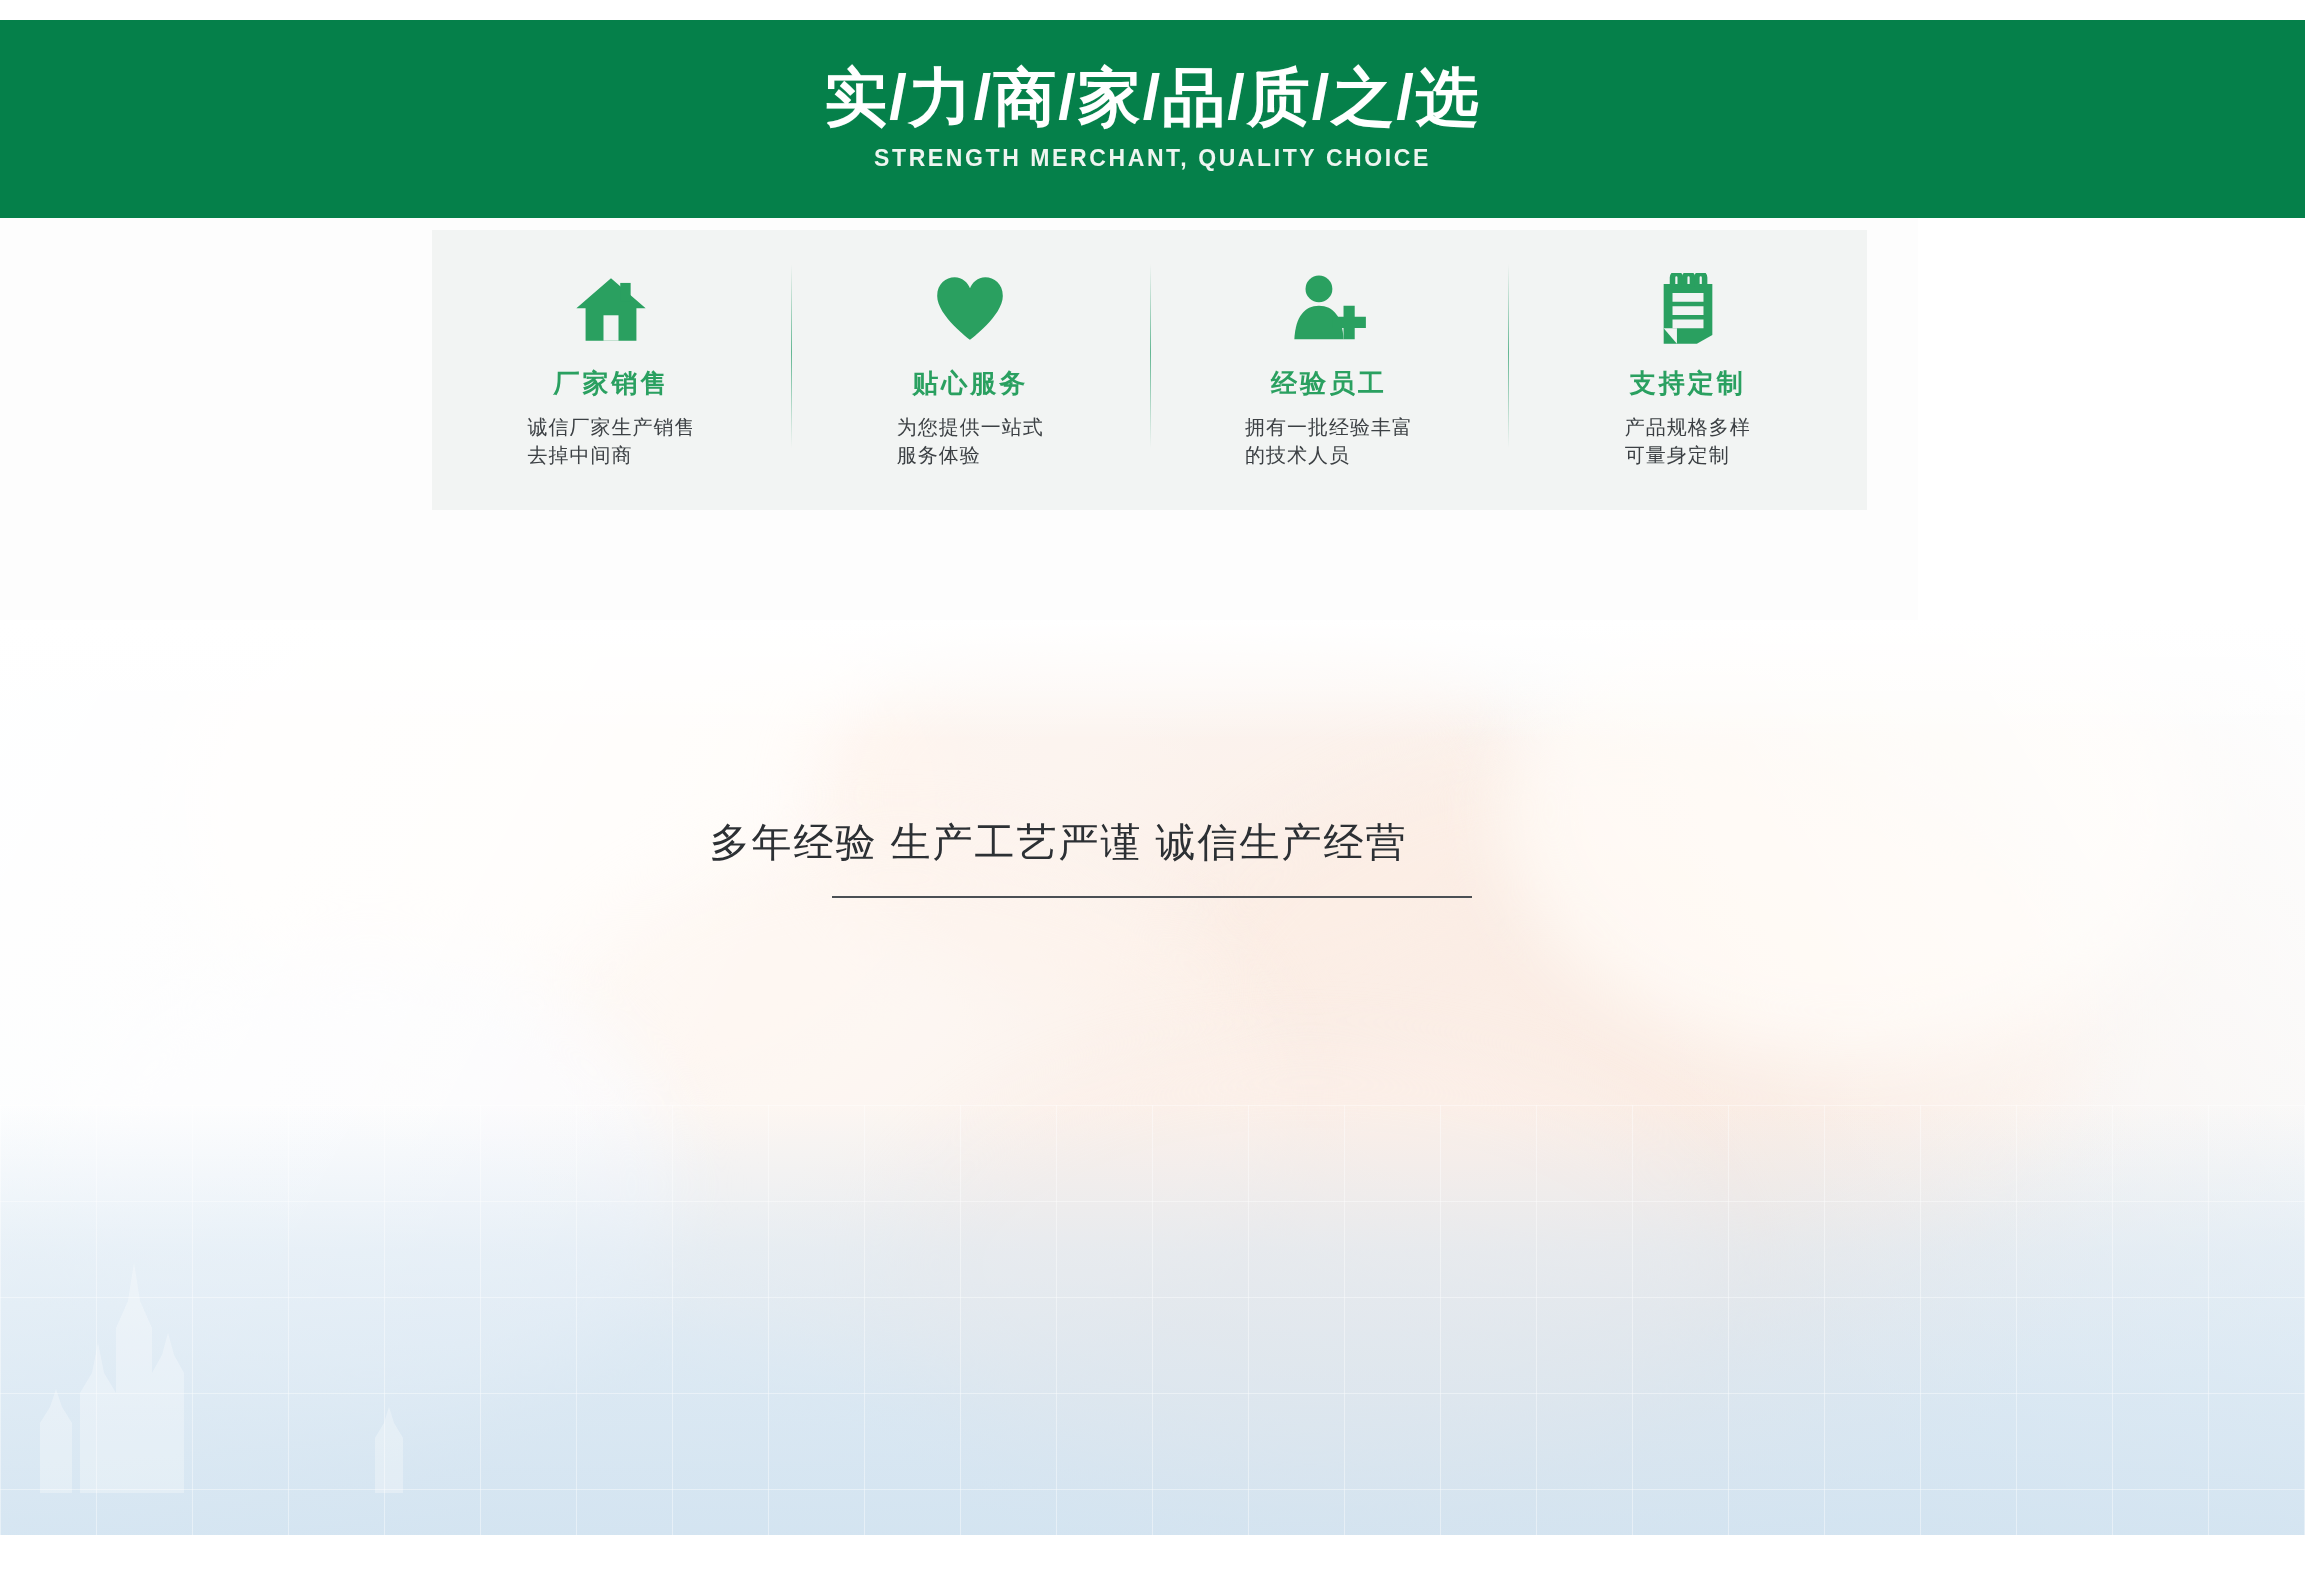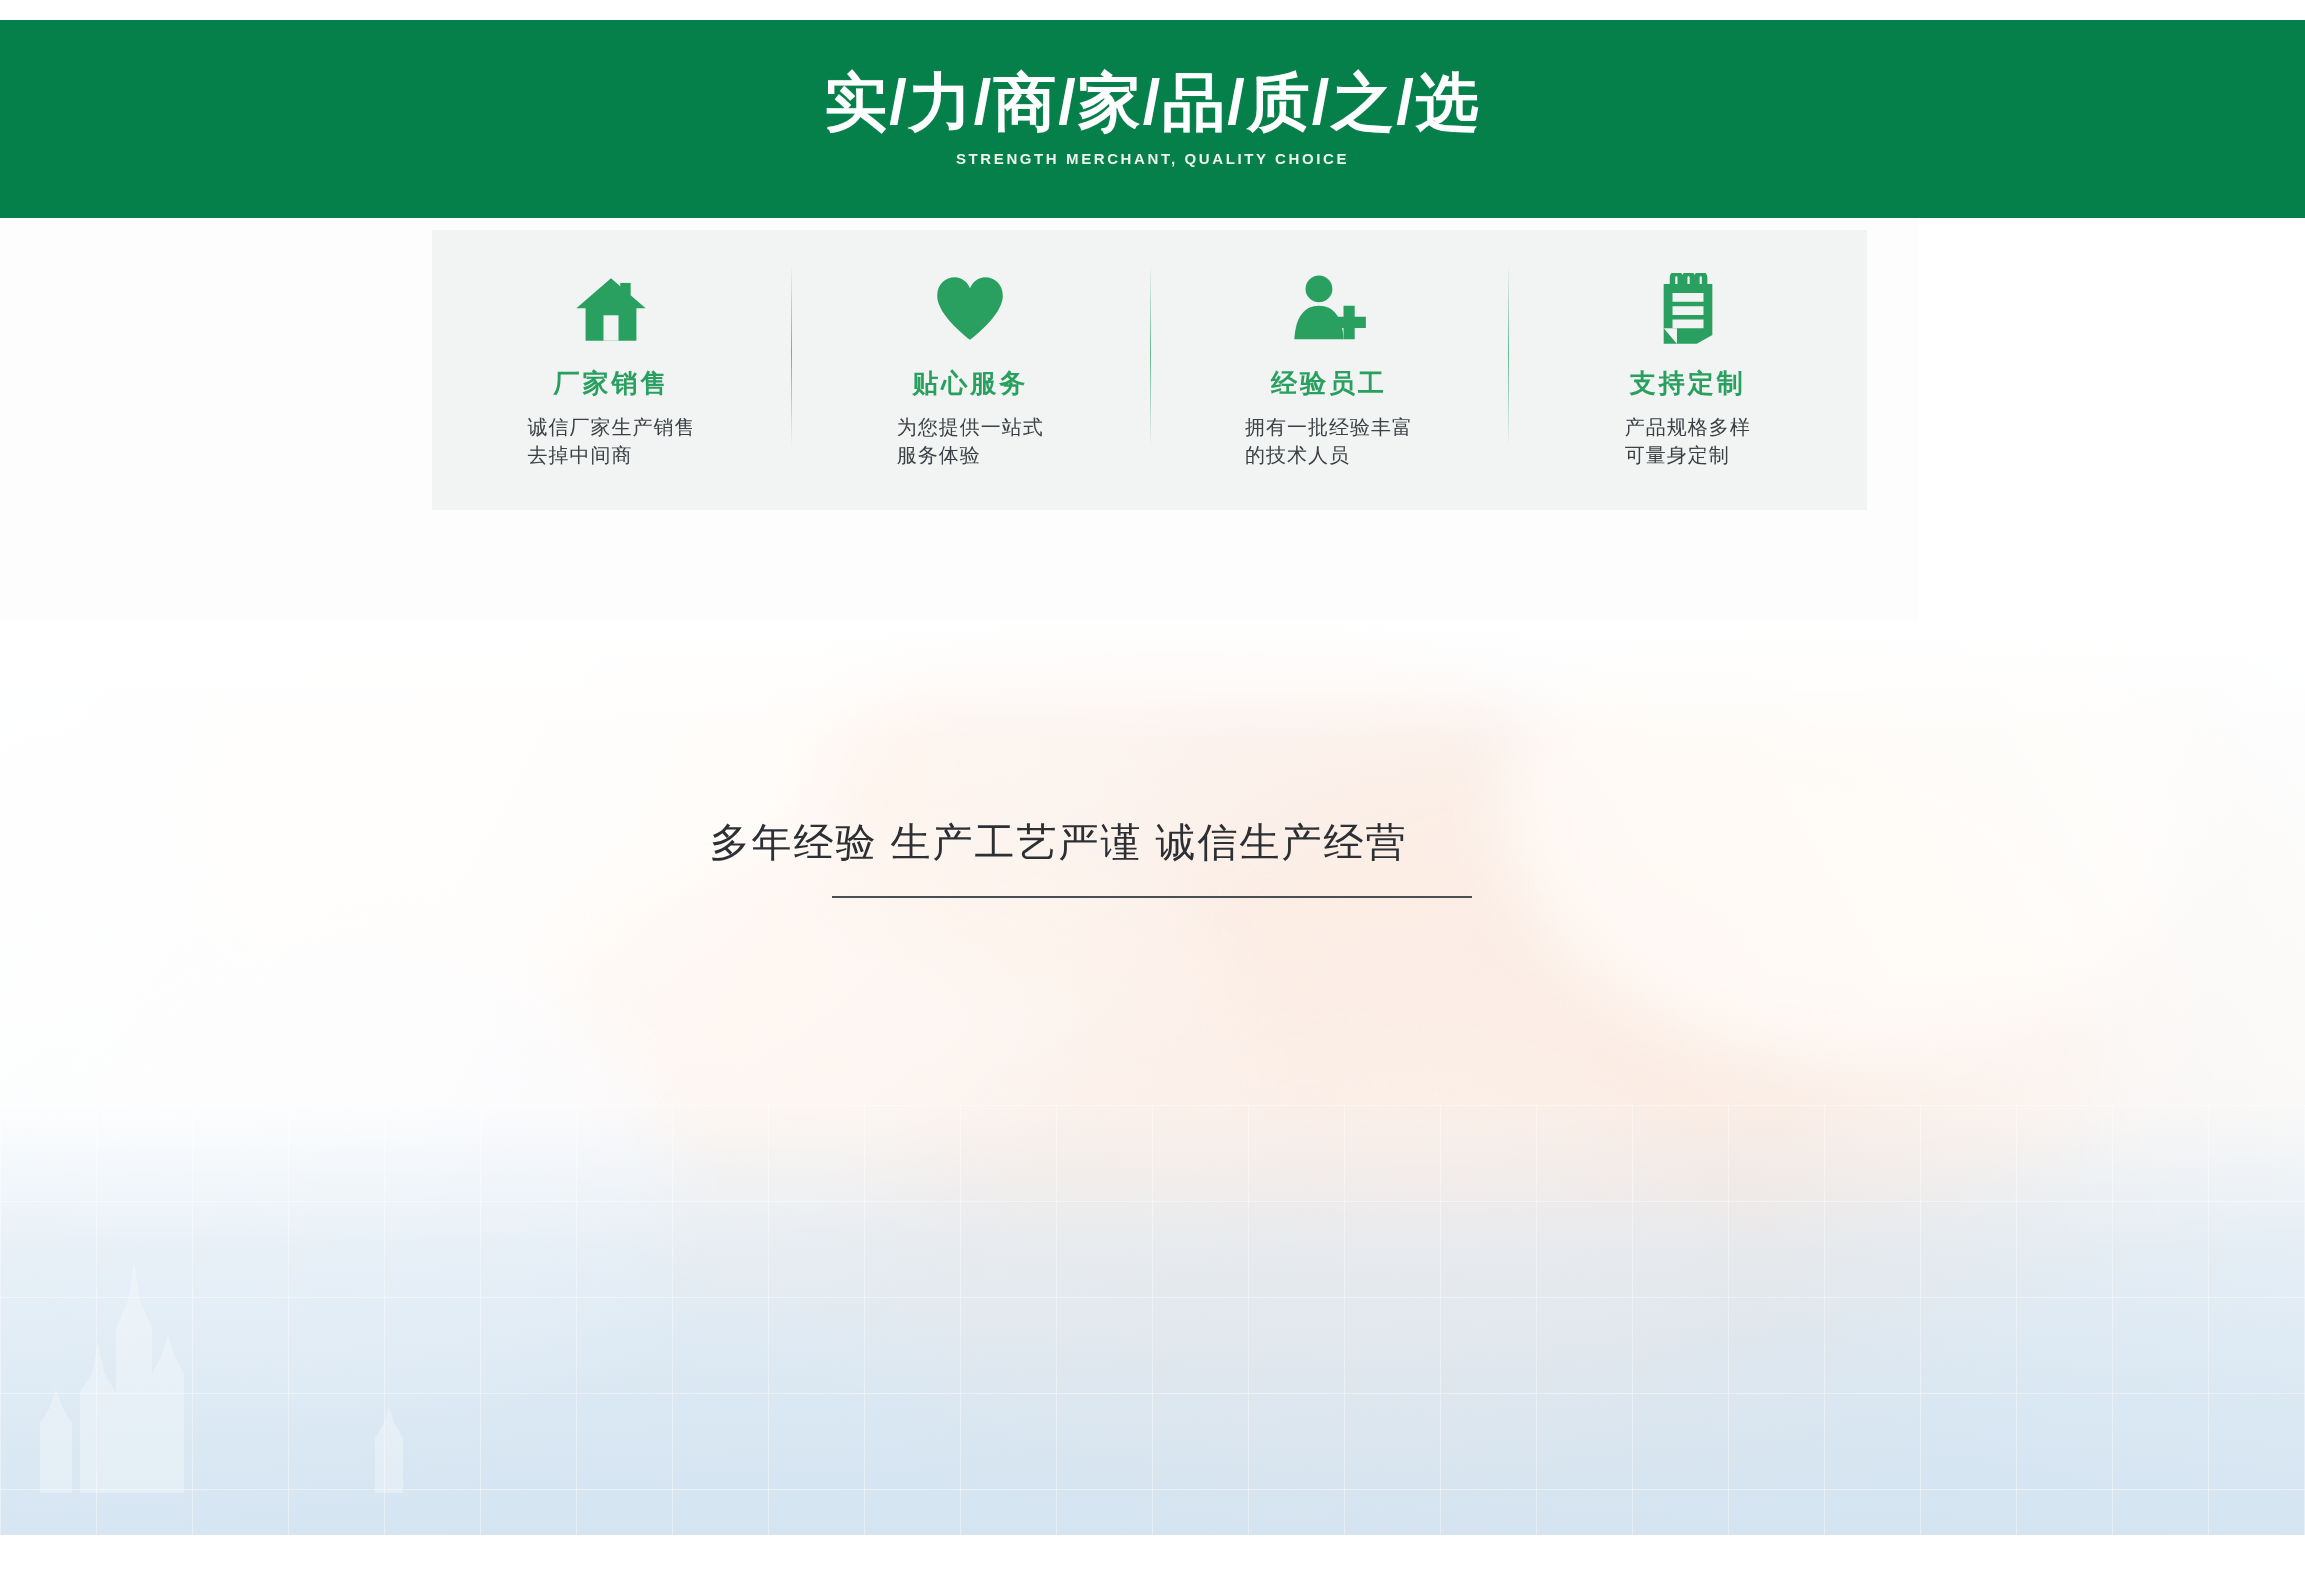--- a/index.html
+++ b/index.html
@@ -24,21 +24,21 @@
     font-weight:bold;
     letter-spacing:2px;
     line-height:1;
     font-family:"Liberation Sans","DejaVu Sans",sans-serif;
     white-space:nowrap;
     margin-bottom:16px;
     text-shadow:0 0 1px rgba(255,255,255,.3);
   }
   .hero-sub{
     color:#eef5f0;
-    font-size:15px;
+    font-size:23px;
     font-weight:bold;
     letter-spacing:2.6px;
     white-space:nowrap;
     font-family:"Liberation Sans","DejaVu Sans",sans-serif;
   }
 
   
   .features-wrap{
     position:absolute;left:0;top:218px;width:1918px;height:402px;
     background:#fdfdfd;

